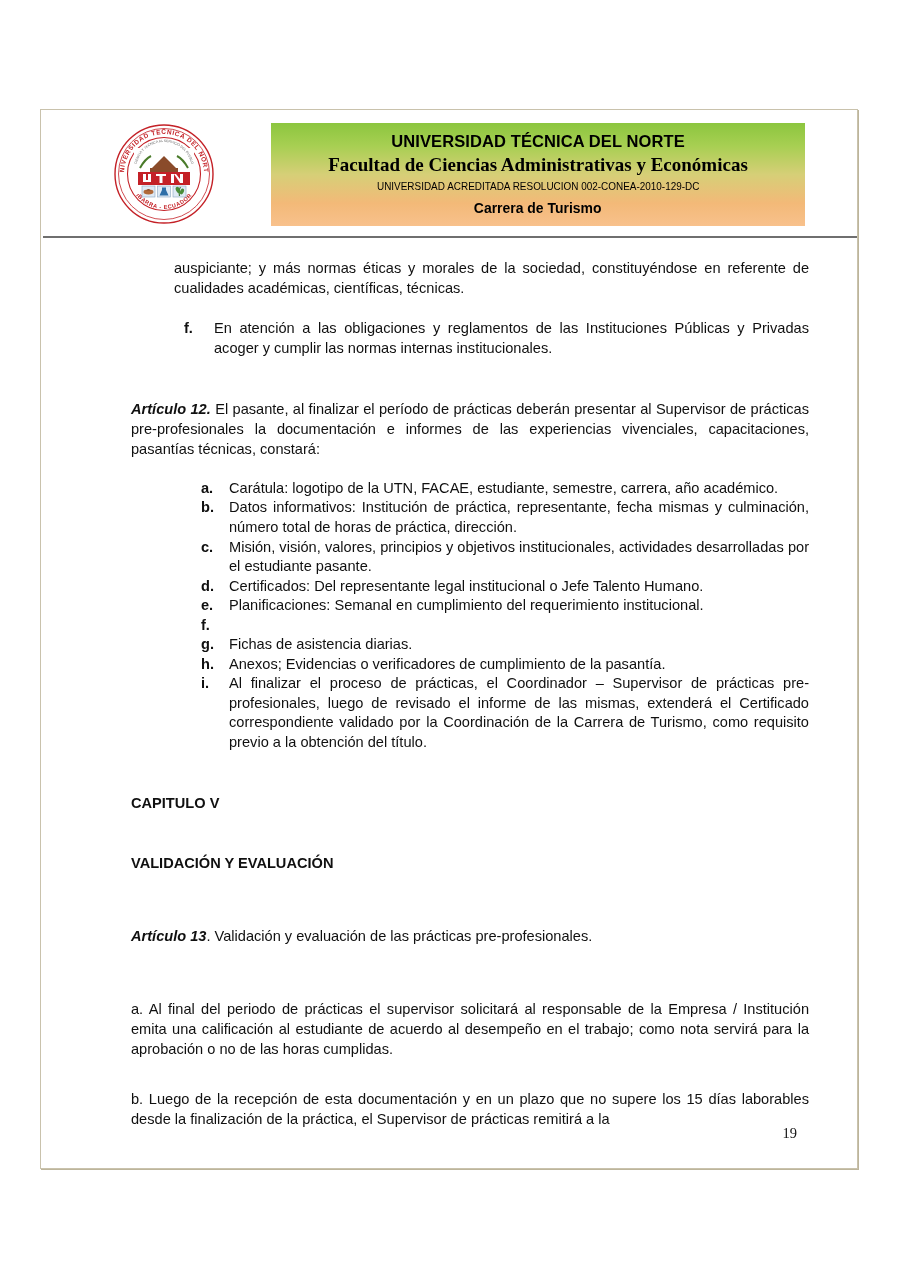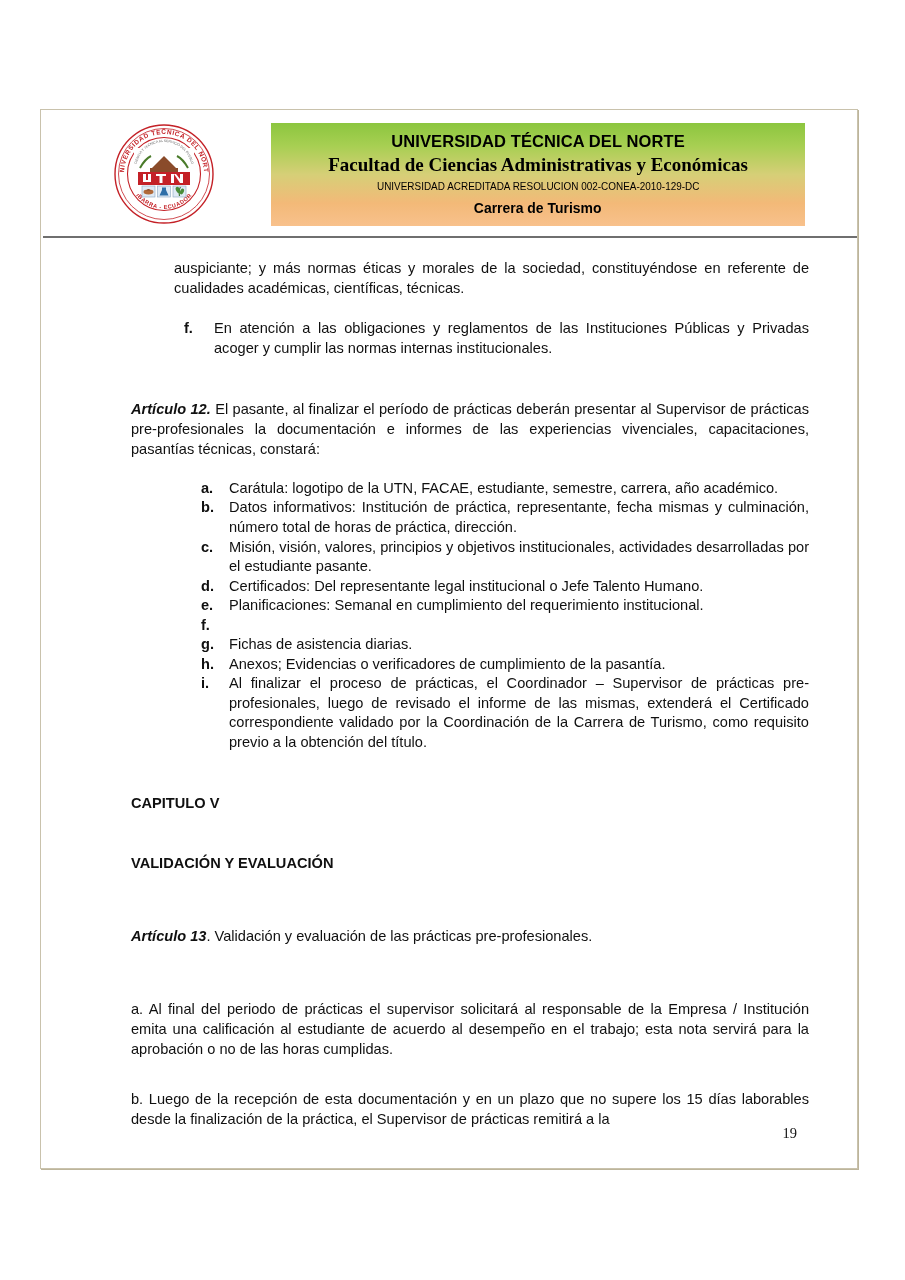--- a/index.html
+++ b/index.html
@@ -318,21 +318,21 @@
     <div class="centered">VALIDACIÓN Y EVALUACIÓN</div>
 
     <div class="gap-xl"></div>
     <div class="gap-sm"></div>
 
     <div class="para"><span class="art-label">Artículo 13</span><span>. Validación y evaluación de las prácticas pre-profesionales.</span></div>
 
     <div class="gap-xl"></div>
     <div class="gap-sm"></div>
 
-    <div class="para">a. Al final del periodo de prácticas el supervisor solicitará al responsable de la Empresa / Institución emita una calificación al estudiante de acuerdo al desempeño en el trabajo; esta nota servirá para la aprobación o no de las horas cumplidas.</div>
+    <div class="para">a. Al final del periodo de prácticas el supervisor solicitará al responsable de la Empresa / Institución emita una calificación al estudiante de acuerdo al desempeño en el trabajo; como nota servirá para la aprobación o no de las horas cumplidas.</div>
 
     <div class="gap-lg"></div>
 
     <div class="para">b. Luego de la recepción de esta documentación y en un plazo que no supere los 15 días laborables desde la finalización de la práctica, el Supervisor de prácticas remitirá a la</div>
 
   </div>
 
   <div class="page-number">19</div>
 
 </div>

